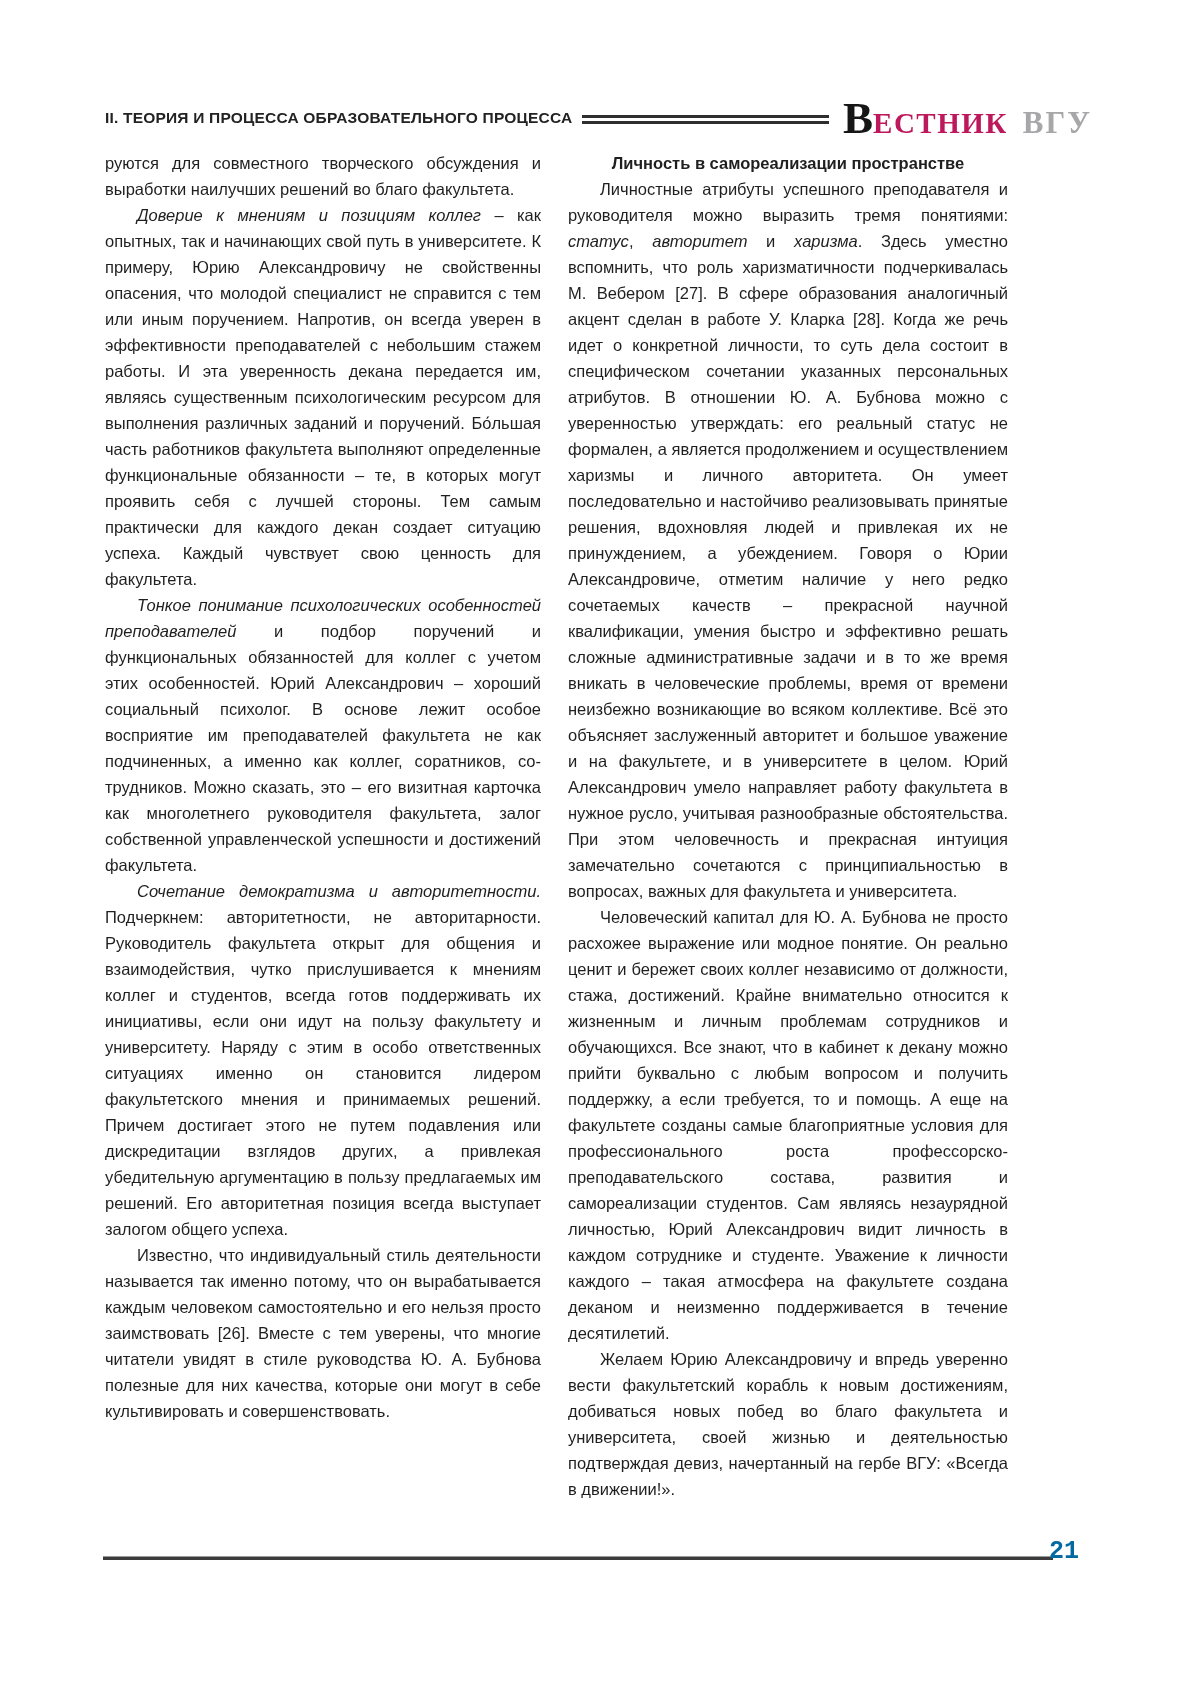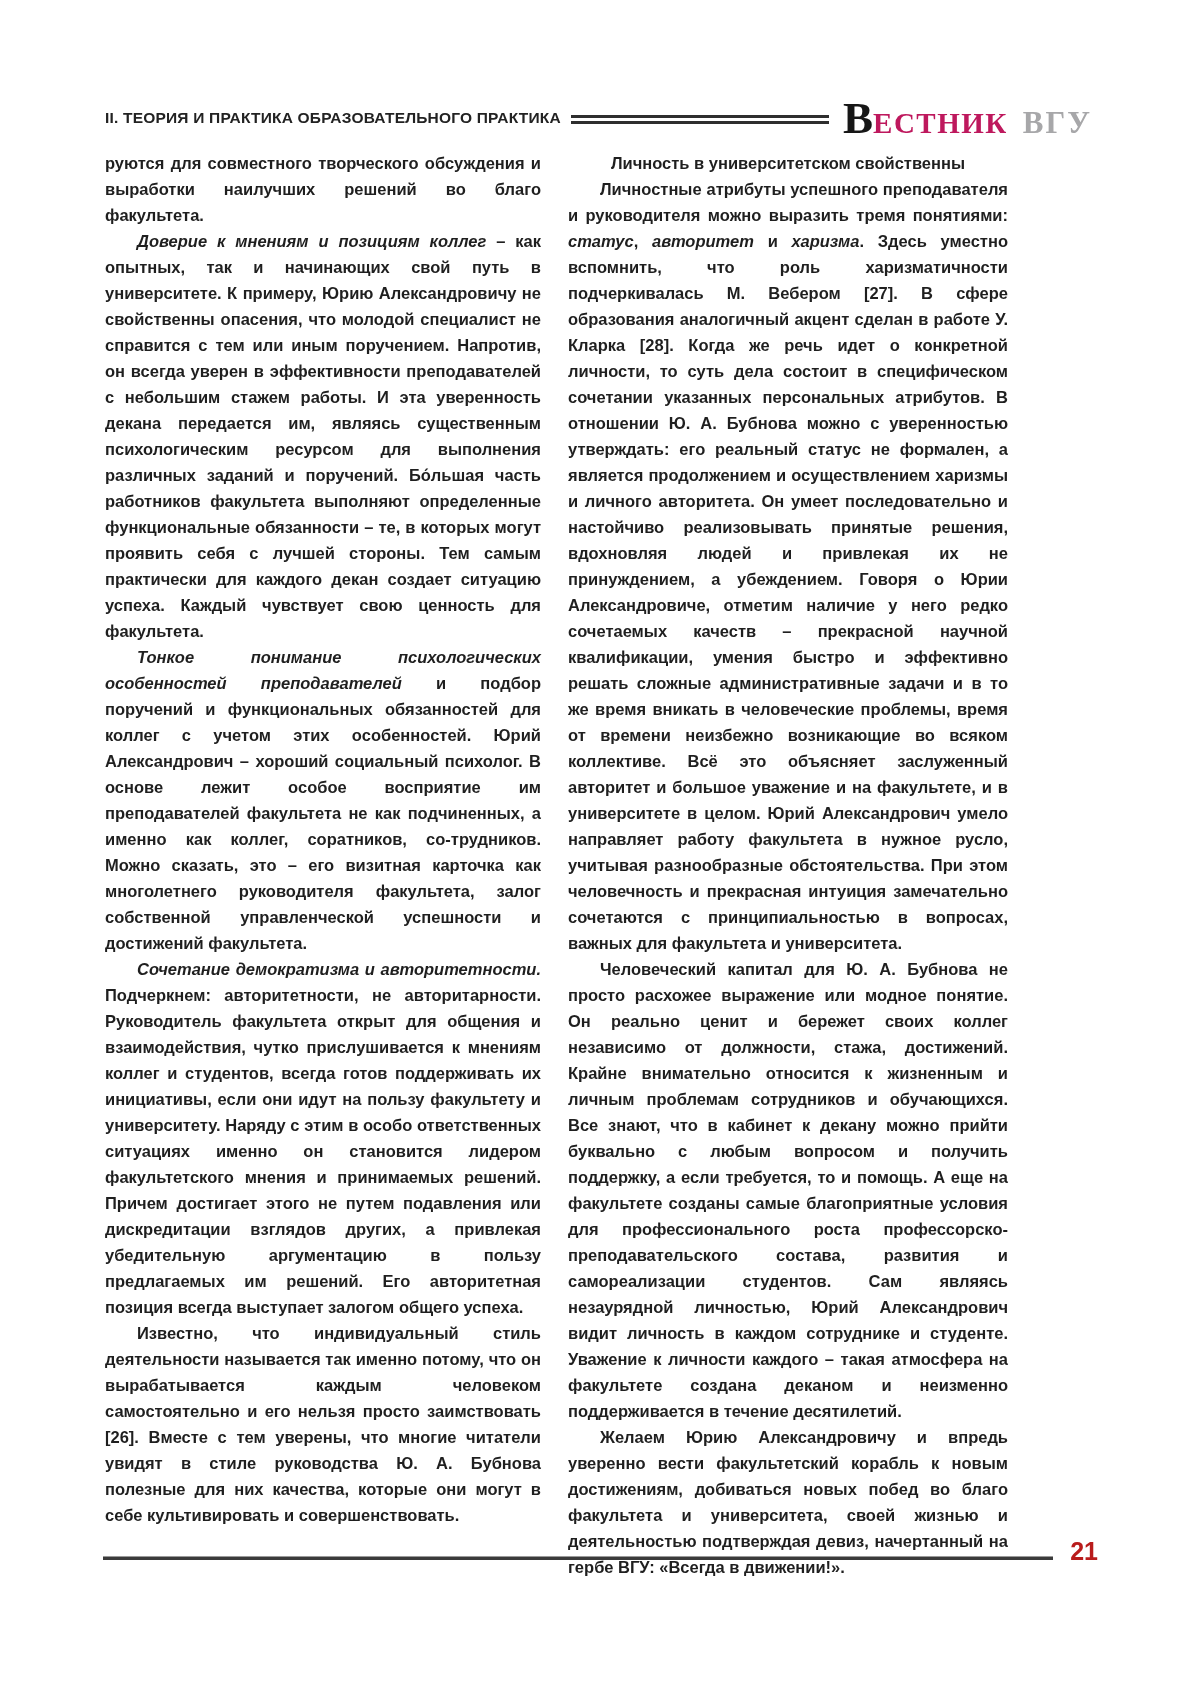--- a/index.html
+++ b/index.html
@@ -40,61 +40,61 @@
     position: absolute; top: 150px; left: 105px; width: 903px;
     display: flex; gap: 27px;
   }
   .col { font-size: 16.5px; line-height: 26px; text-align: justify; color: var(--text, #1f1f1f); }
   .col-left  { width: 436px; }
   .col-right { width: 440px; }
   .col-heading {
     margin: 0; font-size: 16.5px; line-height: 26px;
     font-weight: bold; text-align: center;
   }
-  .para { margin: 0; font-weight: bold; }
+  .para { margin: 0; }
   .para.indent { text-indent: 32px; }
   .em { font-style: italic; }
 
   
   .footer-rule {
     position: absolute; left: 103px; top: 1556px; width: 950px; height: 4px;
     border-top: 1px solid #9a9a9a; background: #3b3b3b;
   }
   .page-number {
     position: absolute; top: 1537px; left: 1030px; width: 68px;
-    text-align: right;
-    font-family: Liberation Sans, sans-serif; font-weight: bold;
-    font-size: 25px; color: #b91c1c;
+    text-align: center;
+    font-family: Liberation Mono, monospace; font-weight: bold;
+    font-size: 25px; color: #0369a1;
   }
 </style>
 </head>
 <body>
 
 <div class="page">
 
   <header class="page-header">
-    <div class="section-title">II. ТЕОРИЯ И ПРАКТИКА ОБРАЗОВАТЕЛЬНОГО ПРАКТИКА</div>
+    <div class="section-title">II. ТЕОРИЯ И ПРОЦЕССА ОБРАЗОВАТЕЛЬНОГО ПРОЦЕССА</div>
     <div class="double-rule"></div>
     <div class="logo">
       <span class="logo-initial">В</span>
       <span class="logo-rest">ЕСТНИК</span>
       <span class="logo-vgu">ВГУ</span>
     </div>
   </header>
 
   <main class="columns">
     <section class="col col-left" id="col-left">
         <p class="para"><span>руются для совместного творческого обсуждения и выработки наилучших решений во благо факультета.</span></p>
         <p class="para indent"><span class="em">Доверие к мнениям и позициям коллег</span><span> – как опытных, так и начинающих свой путь в университете. К примеру, Юрию Александровичу не свойственны опасения, что молодой специалист не справится с тем или иным поручением. Напротив, он всегда уверен в эффективности преподавателей с небольшим стажем работы. И эта уверенность декана передается им, являясь существенным психологическим ресурсом для выполнения различных заданий и поручений. Бо́льшая часть работников факультета выполняют определенные функциональные обязанности – те, в которых могут проявить себя с лучшей стороны. Тем самым практически для каждого декан создает ситуацию успеха. Каждый чувствует свою ценность для факультета.</span></p>
         <p class="para indent"><span class="em">Тонкое понимание психологических особенностей преподавателей</span><span> и подбор поручений и функциональных обязанностей для коллег с учетом этих особенностей. Юрий Александрович – хороший социальный психолог. В основе лежит особое восприятие им преподавателей факультета не как подчиненных, а именно как коллег, соратников, со-трудников. Можно сказать, это – его визитная карточка как многолетнего руководителя факультета, залог собственной управленческой успешности и достижений факультета.</span></p>
         <p class="para indent"><span class="em">Сочетание демократизма и авторитетности.</span><span> Подчеркнем: авторитетности, не авторитарности. Руководитель факультета открыт для общения и взаимодействия, чутко прислушивается к мнениям коллег и студентов, всегда готов поддерживать их инициативы, если они идут на пользу факультету и университету. Наряду с этим в особо ответственных ситуациях именно он становится лидером факультетского мнения и принимаемых решений. Причем достигает этого не путем подавления или дискредитации взглядов других, а привлекая убедительную аргументацию в пользу предлагаемых им решений. Его авторитетная позиция всегда выступает залогом общего успеха.</span></p>
         <p class="para indent"><span>Известно, что индивидуальный стиль деятельности называется так именно потому, что он вырабатывается каждым человеком самостоятельно и его нельзя просто заимствовать [26]. Вместе с тем уверены, что многие читатели увидят в стиле руководства Ю. А. Бубнова полезные для них качества, которые они могут в себе культивировать и совершенствовать.</span></p>
       </section>
     <section class="col col-right">
-      <h2 class="col-heading">Личность в университетском свойственны</h2>
+      <h2 class="col-heading">Личность в самореализации пространстве</h2>
       <div id="col-right-paras">
           <p class="para indent"><span>Личностные атрибуты успешного преподавателя и руководителя можно выразить тремя понятиями: </span><span class="em">статус</span><span>, </span><span class="em">авторитет</span><span> и </span><span class="em">харизма</span><span>. Здесь уместно вспомнить, что роль харизматичности подчеркивалась М. Вебером [27]. В сфере образования аналогичный акцент сделан в работе У. Кларка [28]. Когда же речь идет о конкретной личности, то суть дела состоит в специфическом сочетании указанных персональных атрибутов. В отношении Ю. А. Бубнова можно с уверенностью утверждать: его реальный статус не формален, а является продолжением и осуществлением харизмы и личного авторитета. Он умеет последовательно и настойчиво реализовывать принятые решения, вдохновляя людей и привлекая их не принуждением, а убеждением. Говоря о Юрии Александровиче, отметим наличие у него редко сочетаемых качеств – прекрасной научной квалификации, умения быстро и эффективно решать сложные административные задачи и в то же время вникать в человеческие проблемы, время от времени неизбежно возникающие во всяком коллективе. Всё это объясняет заслуженный авторитет и большое уважение и на факультете, и в университете в целом. Юрий Александрович умело направляет работу факультета в нужное русло, учитывая разнообразные обстоятельства. При этом человечность и прекрасная интуиция замечательно сочетаются с принципиальностью в вопросах, важных для факультета и университета.</span></p>
           <p class="para indent"><span>Человеческий капитал для Ю. А. Бубнова не просто расхожее выражение или модное понятие. Он реально ценит и бережет своих коллег независимо от должности, стажа, достижений. Крайне внимательно относится к жизненным и личным проблемам сотрудников и обучающихся. Все знают, что в кабинет к декану можно прийти буквально с любым вопросом и получить поддержку, а если требуется, то и помощь. А еще на факультете созданы самые благоприятные условия для профессионального роста профессорско-преподавательского состава, развития и самореализации студентов. Сам являясь незаурядной личностью, Юрий Александрович видит личность в каждом сотруднике и студенте. Уважение к личности каждого – такая атмосфера на факультете создана деканом и неизменно поддерживается в течение десятилетий.</span></p>
           <p class="para indent"><span>Желаем Юрию Александровичу и впредь уверенно вести факультетский корабль к новым достижениям, добиваться новых побед во благо факультета и университета, своей жизнью и деятельностью подтверждая девиз, начертанный на гербе ВГУ: «Всегда в движении!».</span></p>
         </div>
     </section>
   </main>
 
   <div class="footer-rule"></div>
   <div class="page-number">21</div>

